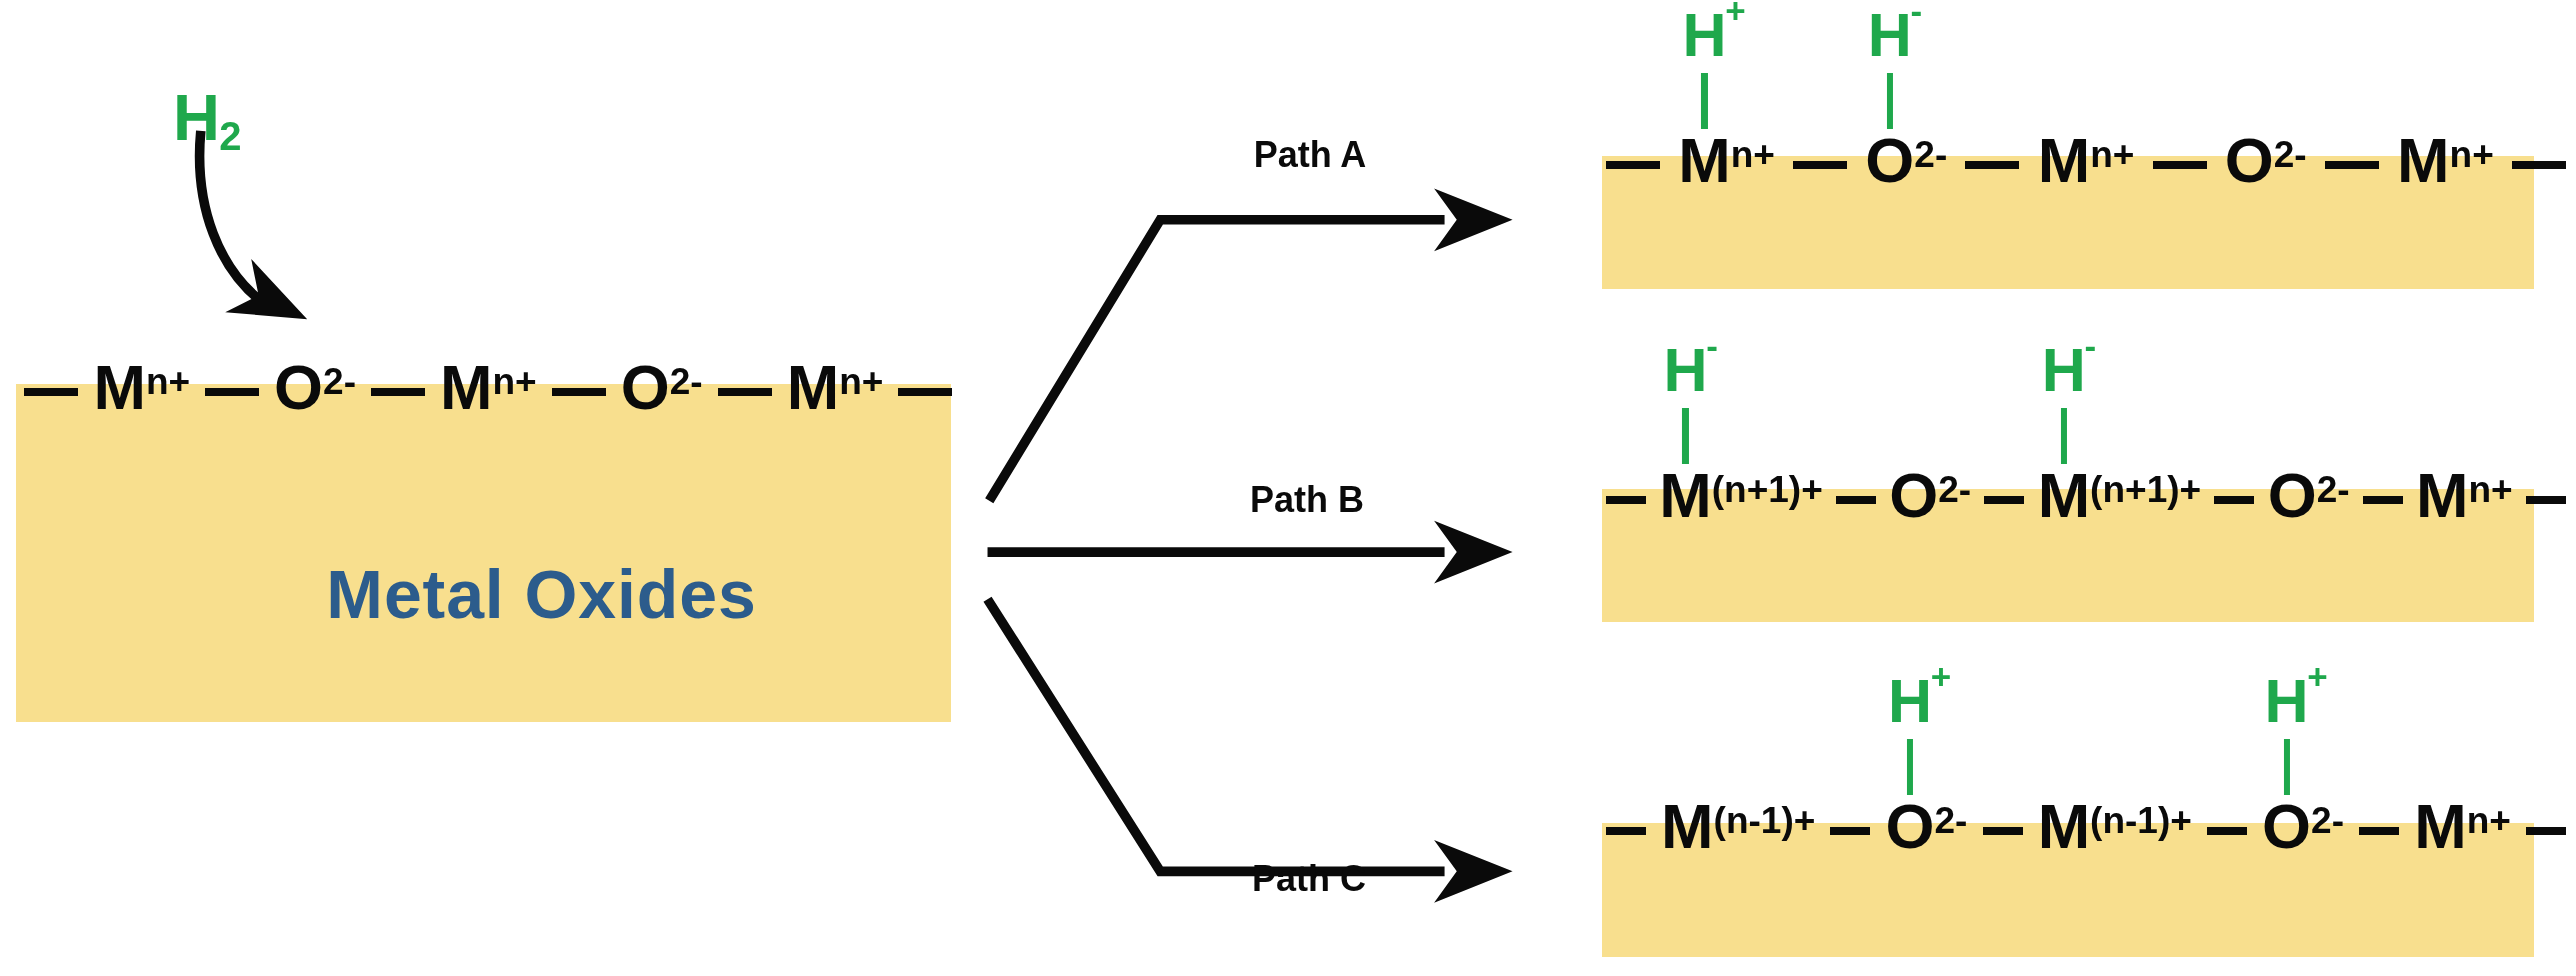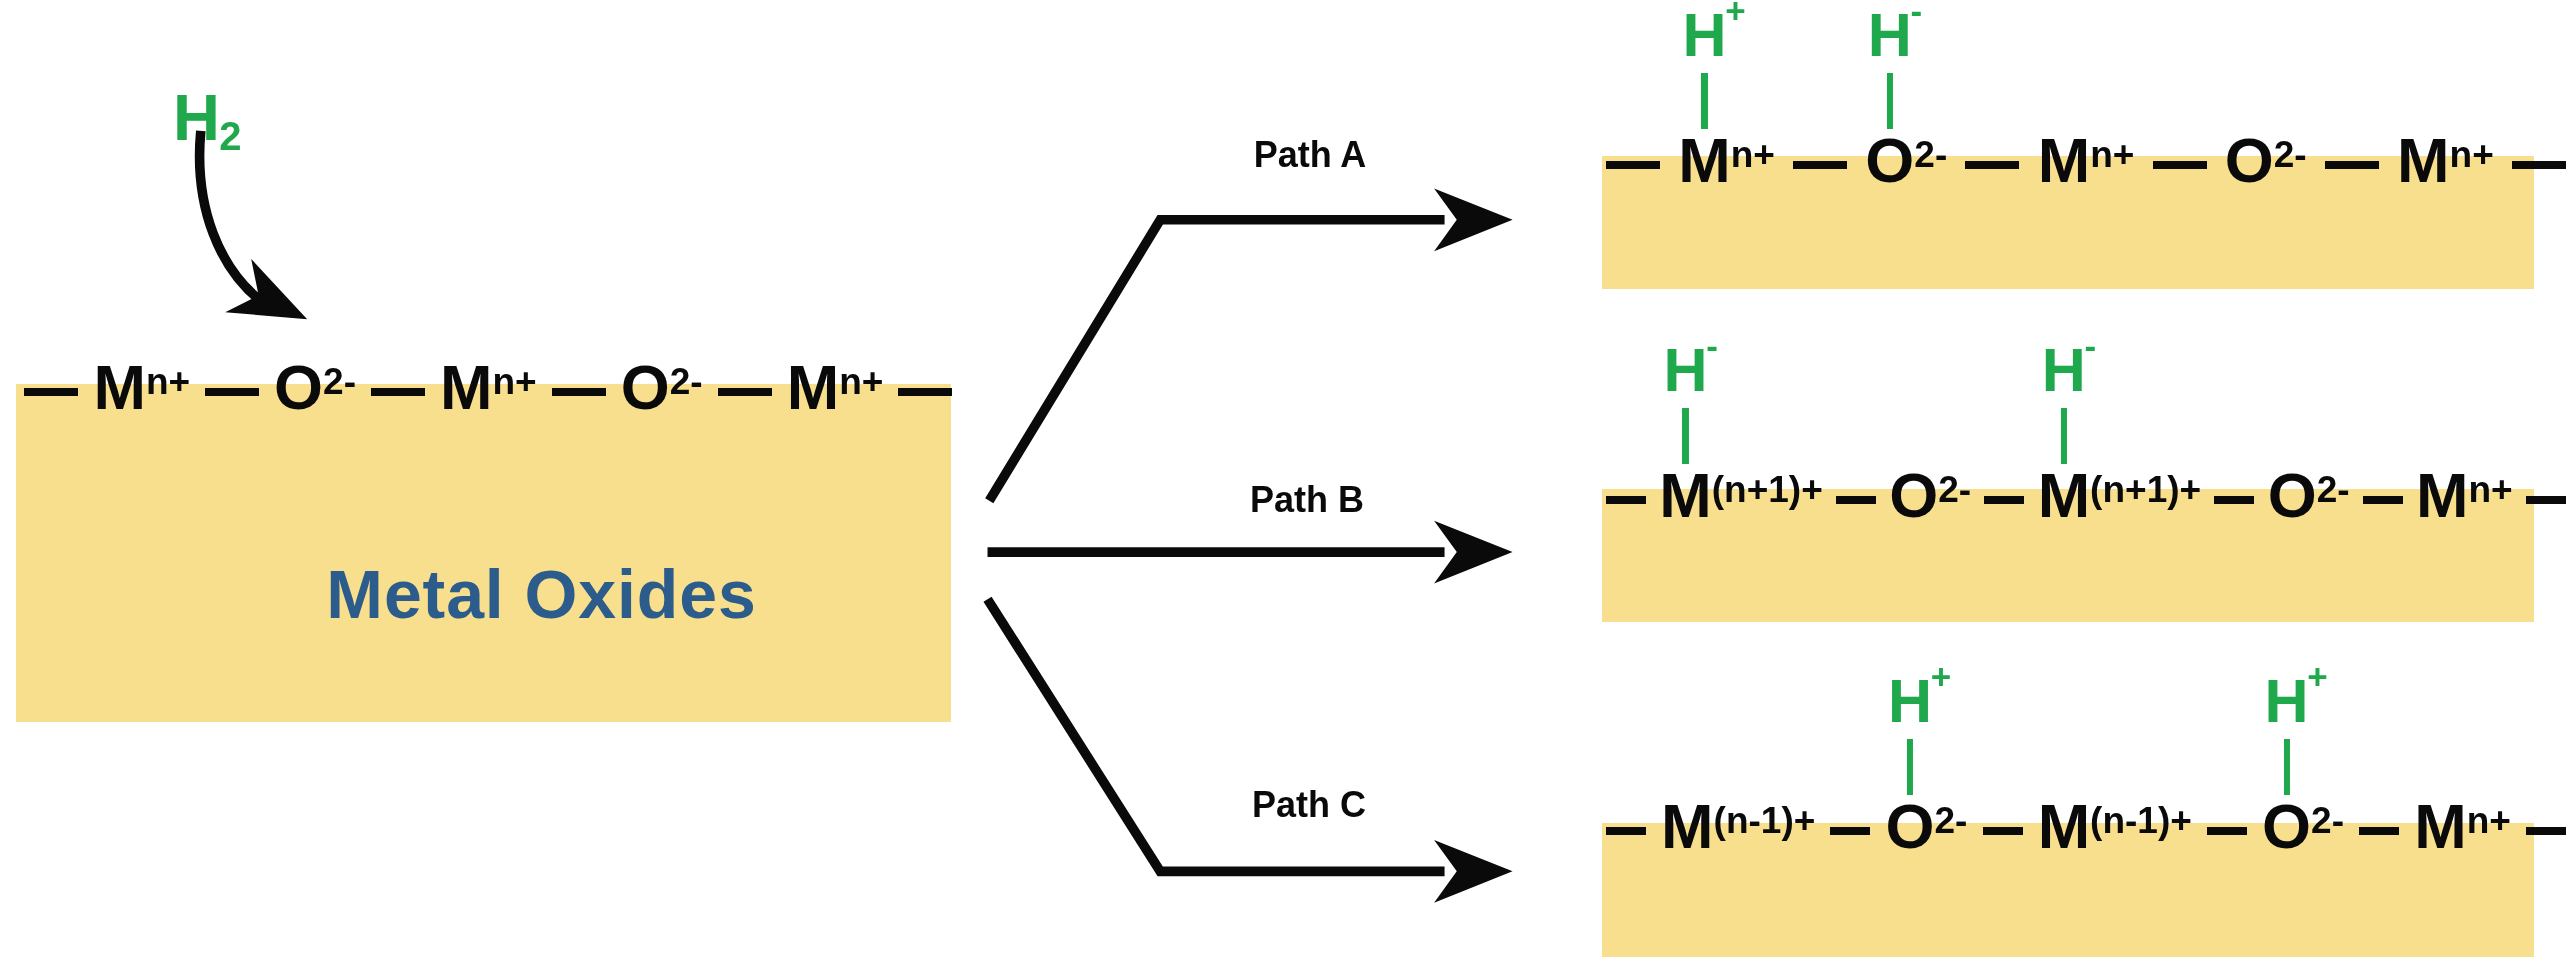--- a/index.html
+++ b/index.html
@@ -131,21 +131,21 @@
     <span class="atom"><span class="base">M</span><span class="sup">n+</span></span>
     <div class="dash"></div>
     <span class="atom"><span class="base">O</span><span class="sup">2-</span></span>
     <div class="dash"></div>
     <span class="atom"><span class="base">M</span><span class="sup">n+</span></span>
     <div class="dash"></div>
   </div>
 
 <div class="path-label" style="left:1179px;top:124px;">Path A</div>
 <div class="path-label" style="left:1176px;top:469px;text-align:center;">Path B</div>
-<div class="path-label" style="left:1178px;top:774px;">Path C</div>
+<div class="path-label" style="left:1178px;top:848px;">Path C</div>
 
 <div class="oxide-box" style="left:1602px;top:156px;width:932px;height:133px;"></div>
 <div class="chain wide" style="left:1606px;top:132px;width:960px;">
     <div class="dash"></div>
     <span class="atom"><span class="base">M<span class="ads">
           <span class="h">H<span class="hsup">+</span></span>
           <span class="bond"></span>
         </span></span><span class="sup">n+</span></span>
     <div class="dash"></div>
     <span class="atom"><span class="base">O<span class="ads">

